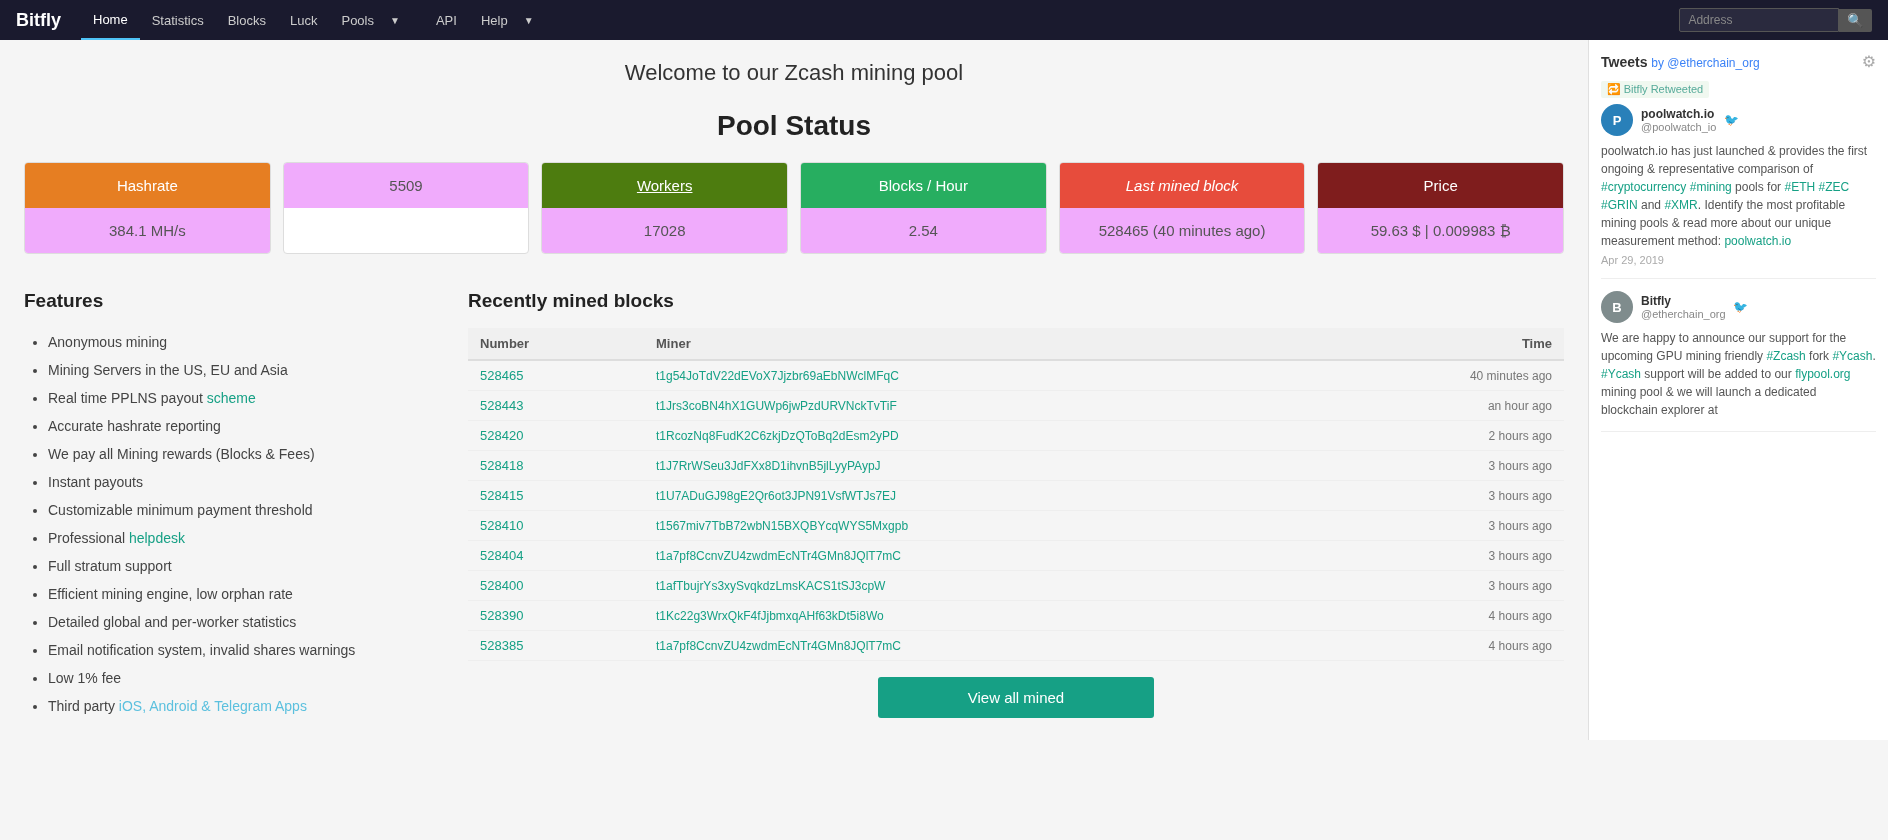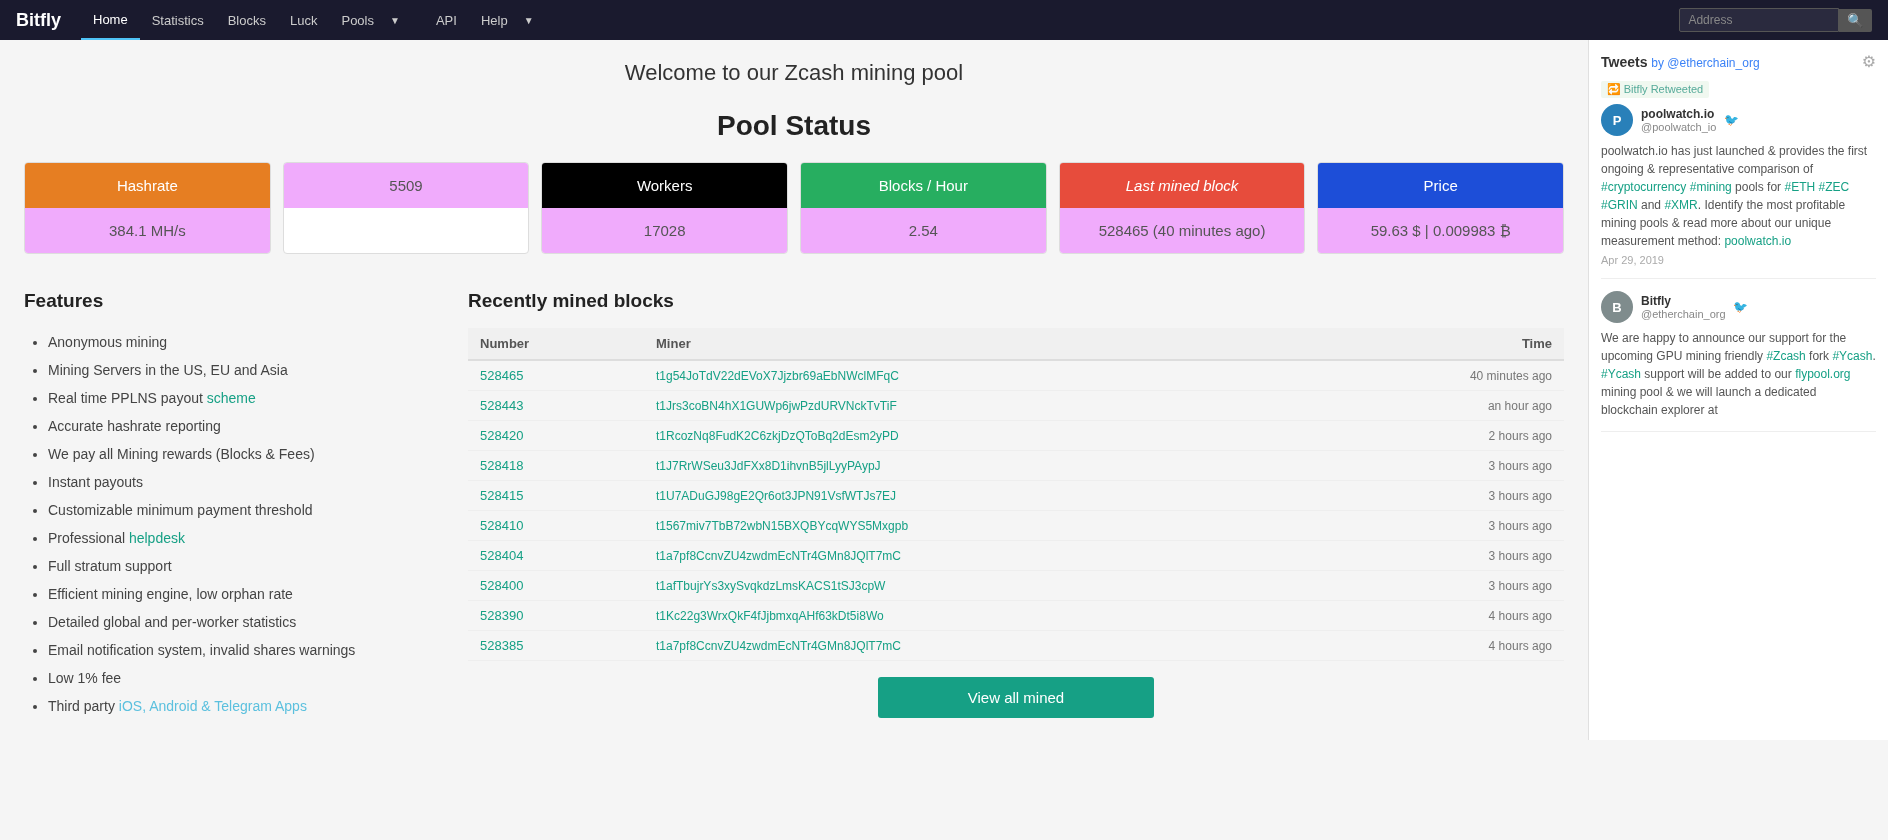--- a/index.html
+++ b/index.html
@@ -121,24 +121,24 @@
     }
     .stat-card-header {
       padding: 14px 10px;
       text-align: center;
       color: #fff;
       font-size: 15px;
       font-weight: 500;
     }
     .stat-card-header.orange { background: #e67e22; }
     .stat-card-header.teal { background: #1abc9c; }
-    .stat-card-header.gray { background: #000000; }
+    .stat-card-header.gray { background: #4d7c0f; text-decoration: underline; }
     .stat-card-header.green { background: #27ae60; }
     .stat-card-header.red { background: #e74c3c; font-style: italic; }
-    .stat-card-header.blue { background: #1d4ed8; }
+    .stat-card-header.blue { background: #7f1d1d; }
     .stat-card-body {
       padding: 14px 10px;
       text-align: center;
       font-size: 15px;
       color: #555;
       background: #f0abfc;
     }
 
     
     .two-col {

